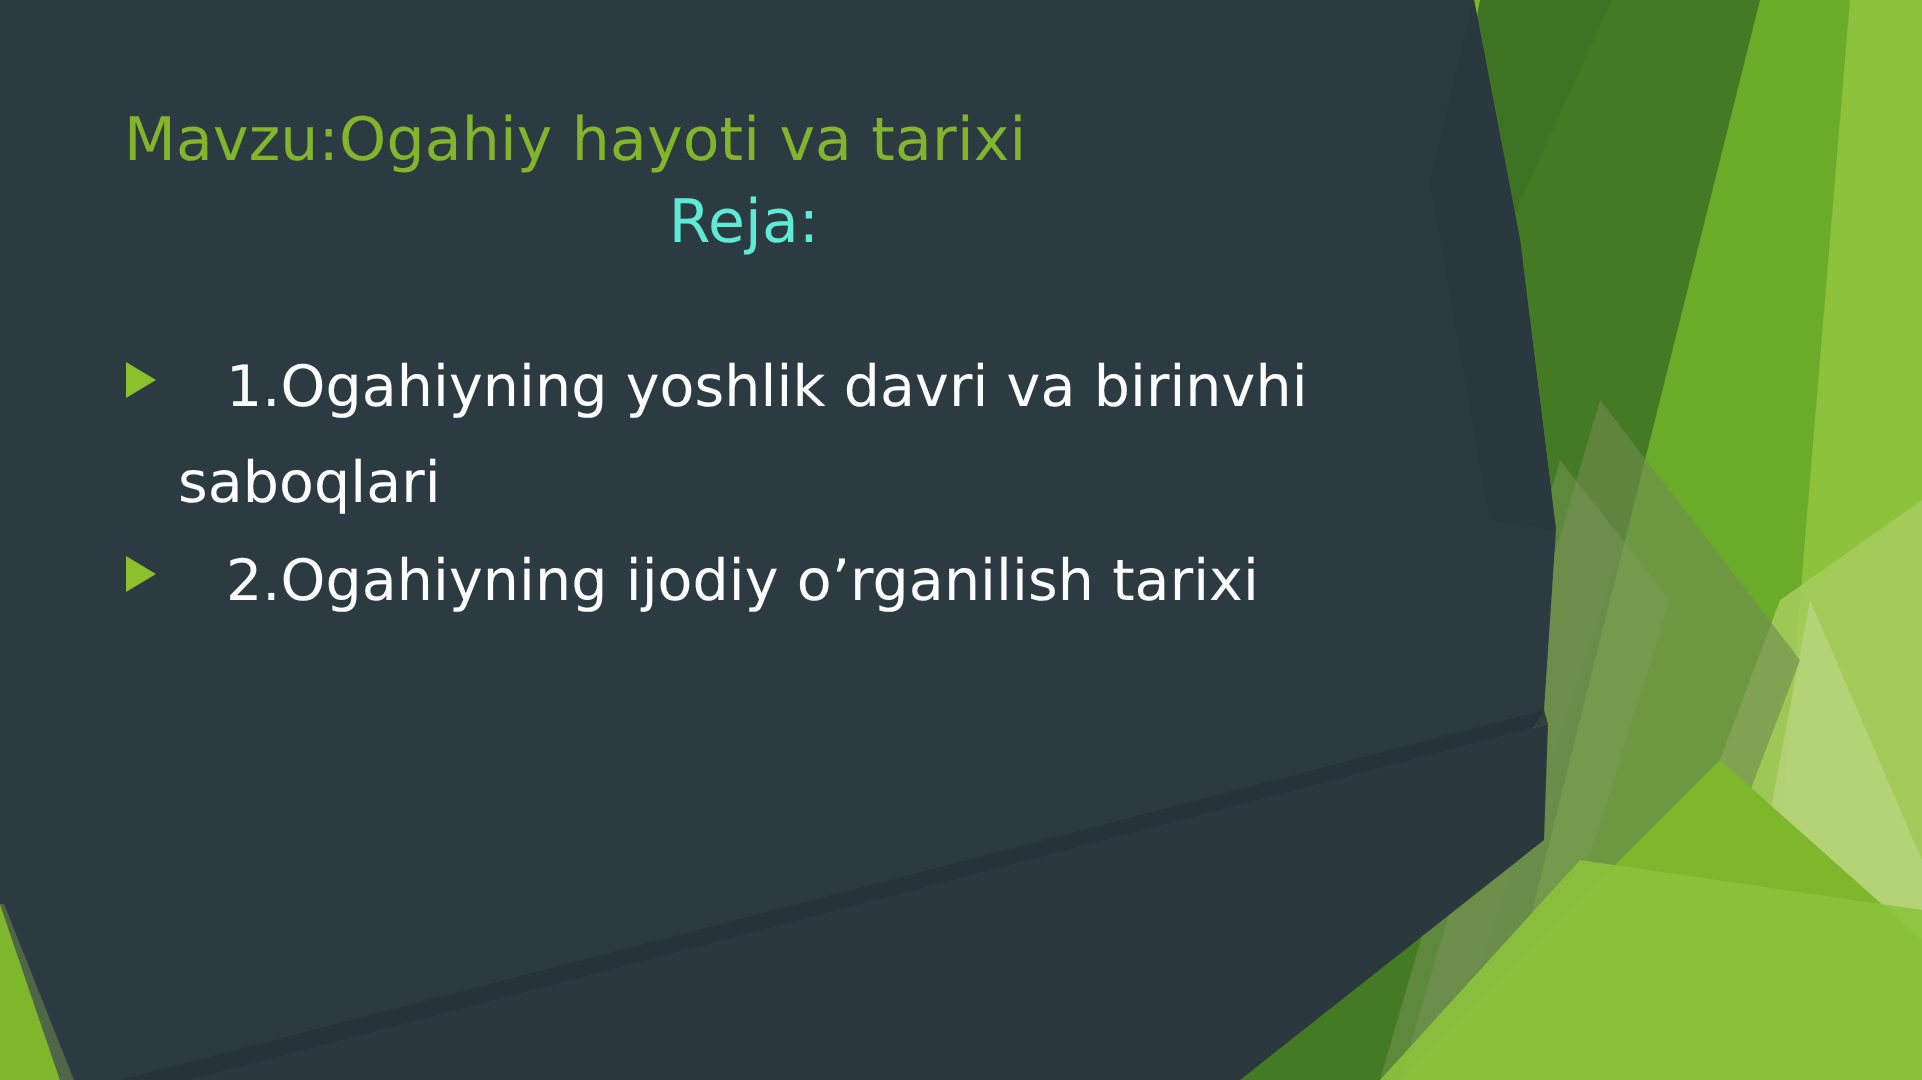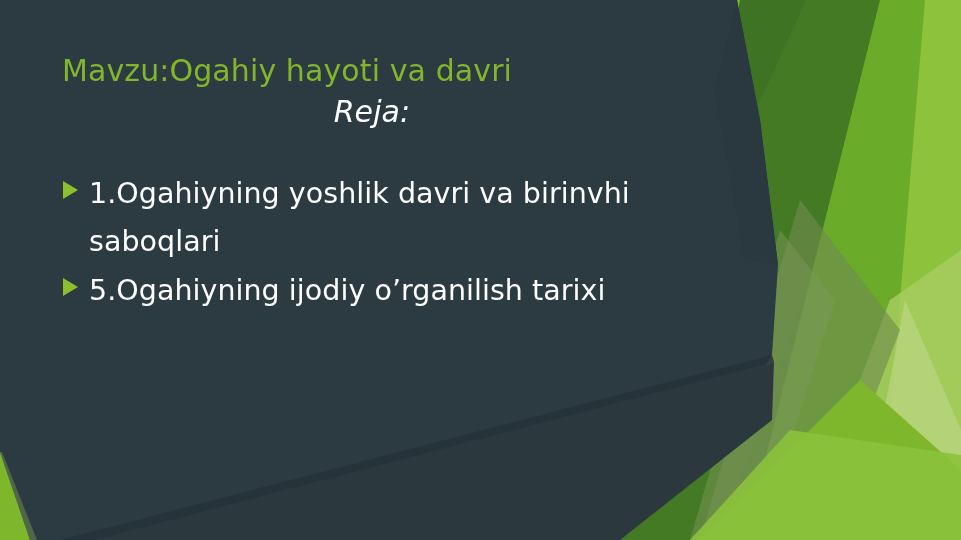--- a/index.html
+++ b/index.html
@@ -41,27 +41,26 @@
   }
   .title-line-1 {
     color: #82b52c;
     font-size: 30px;
     line-height: 41px;
     text-align: left;
     white-space: nowrap;
     letter-spacing: 0.1px;
   }
   .title-line-2 {
-    color: #ffffff;
+    color: #5eead4;
     font-size: 30px;
     line-height: 41px;
     text-align: center;
     white-space: nowrap;
     letter-spacing: 0.1px;
-    font-style: italic;
   }
 
   
   .body-block {
     position: absolute;
     left: 60px;
     top: 170px;
     width: 620px;
   }
   .bullet-row {
@@ -77,20 +76,21 @@
     height: 0;
     border-style: solid;
     border-width: 9.5px 0 9.5px 15px;
     border-color: transparent transparent transparent #8cc02c;
   }
   .bullet-text {
     color: #fdfdfd;
     font-size: 28.5px;
     line-height: 47.5px;
     letter-spacing: 0.05px;
+    margin-left: 24px;
   }
 </style>
 </head>
 <body>
 
 <div id="slide">
 
   <svg id="bg-art" viewBox="0 0 961 540" preserveAspectRatio="none" xmlns="http://www.w3.org/2000/svg">
 
     <rect x="0" y="0" width="961" height="540" fill="#2c3b42"></rect>
@@ -125,32 +125,32 @@
 
     <polygon points="95,540 774,362 772,420 620,540" fill="#2b393f"></polygon>
 
     <polygon points="0,452 30,540 0,540" fill="#7fb72c"></polygon>
     <polygon points="30,540 0,452 2,452 37,540" fill="#6f8a4e" opacity="0.55"></polygon>
   </svg>
 
   <div id="content">
 
     <div class="title-block">
-      <div class="title-line-1">Mavzu:Ogahiy hayoti va davri</div>
+      <div class="title-line-1">Mavzu:Ogahiy hayoti va tarixi</div>
       <div class="title-line-2">Reja:</div>
     </div>
 
     <div class="body-block">
 
       <div class="bullet-row">
         <span class="bullet-marker"></span>
         <span class="bullet-text">1.Ogahiyning yoshlik davri va birinvhi saboqlari</span>
       </div>
 
       <div class="bullet-row">
         <span class="bullet-marker"></span>
-        <span class="bullet-text">5.Ogahiyning ijodiy o’rganilish tarixi</span>
+        <span class="bullet-text">2.Ogahiyning ijodiy o’rganilish tarixi</span>
       </div>
 
 
     </div>
   </div>
 </div>
 
 </body></html>

